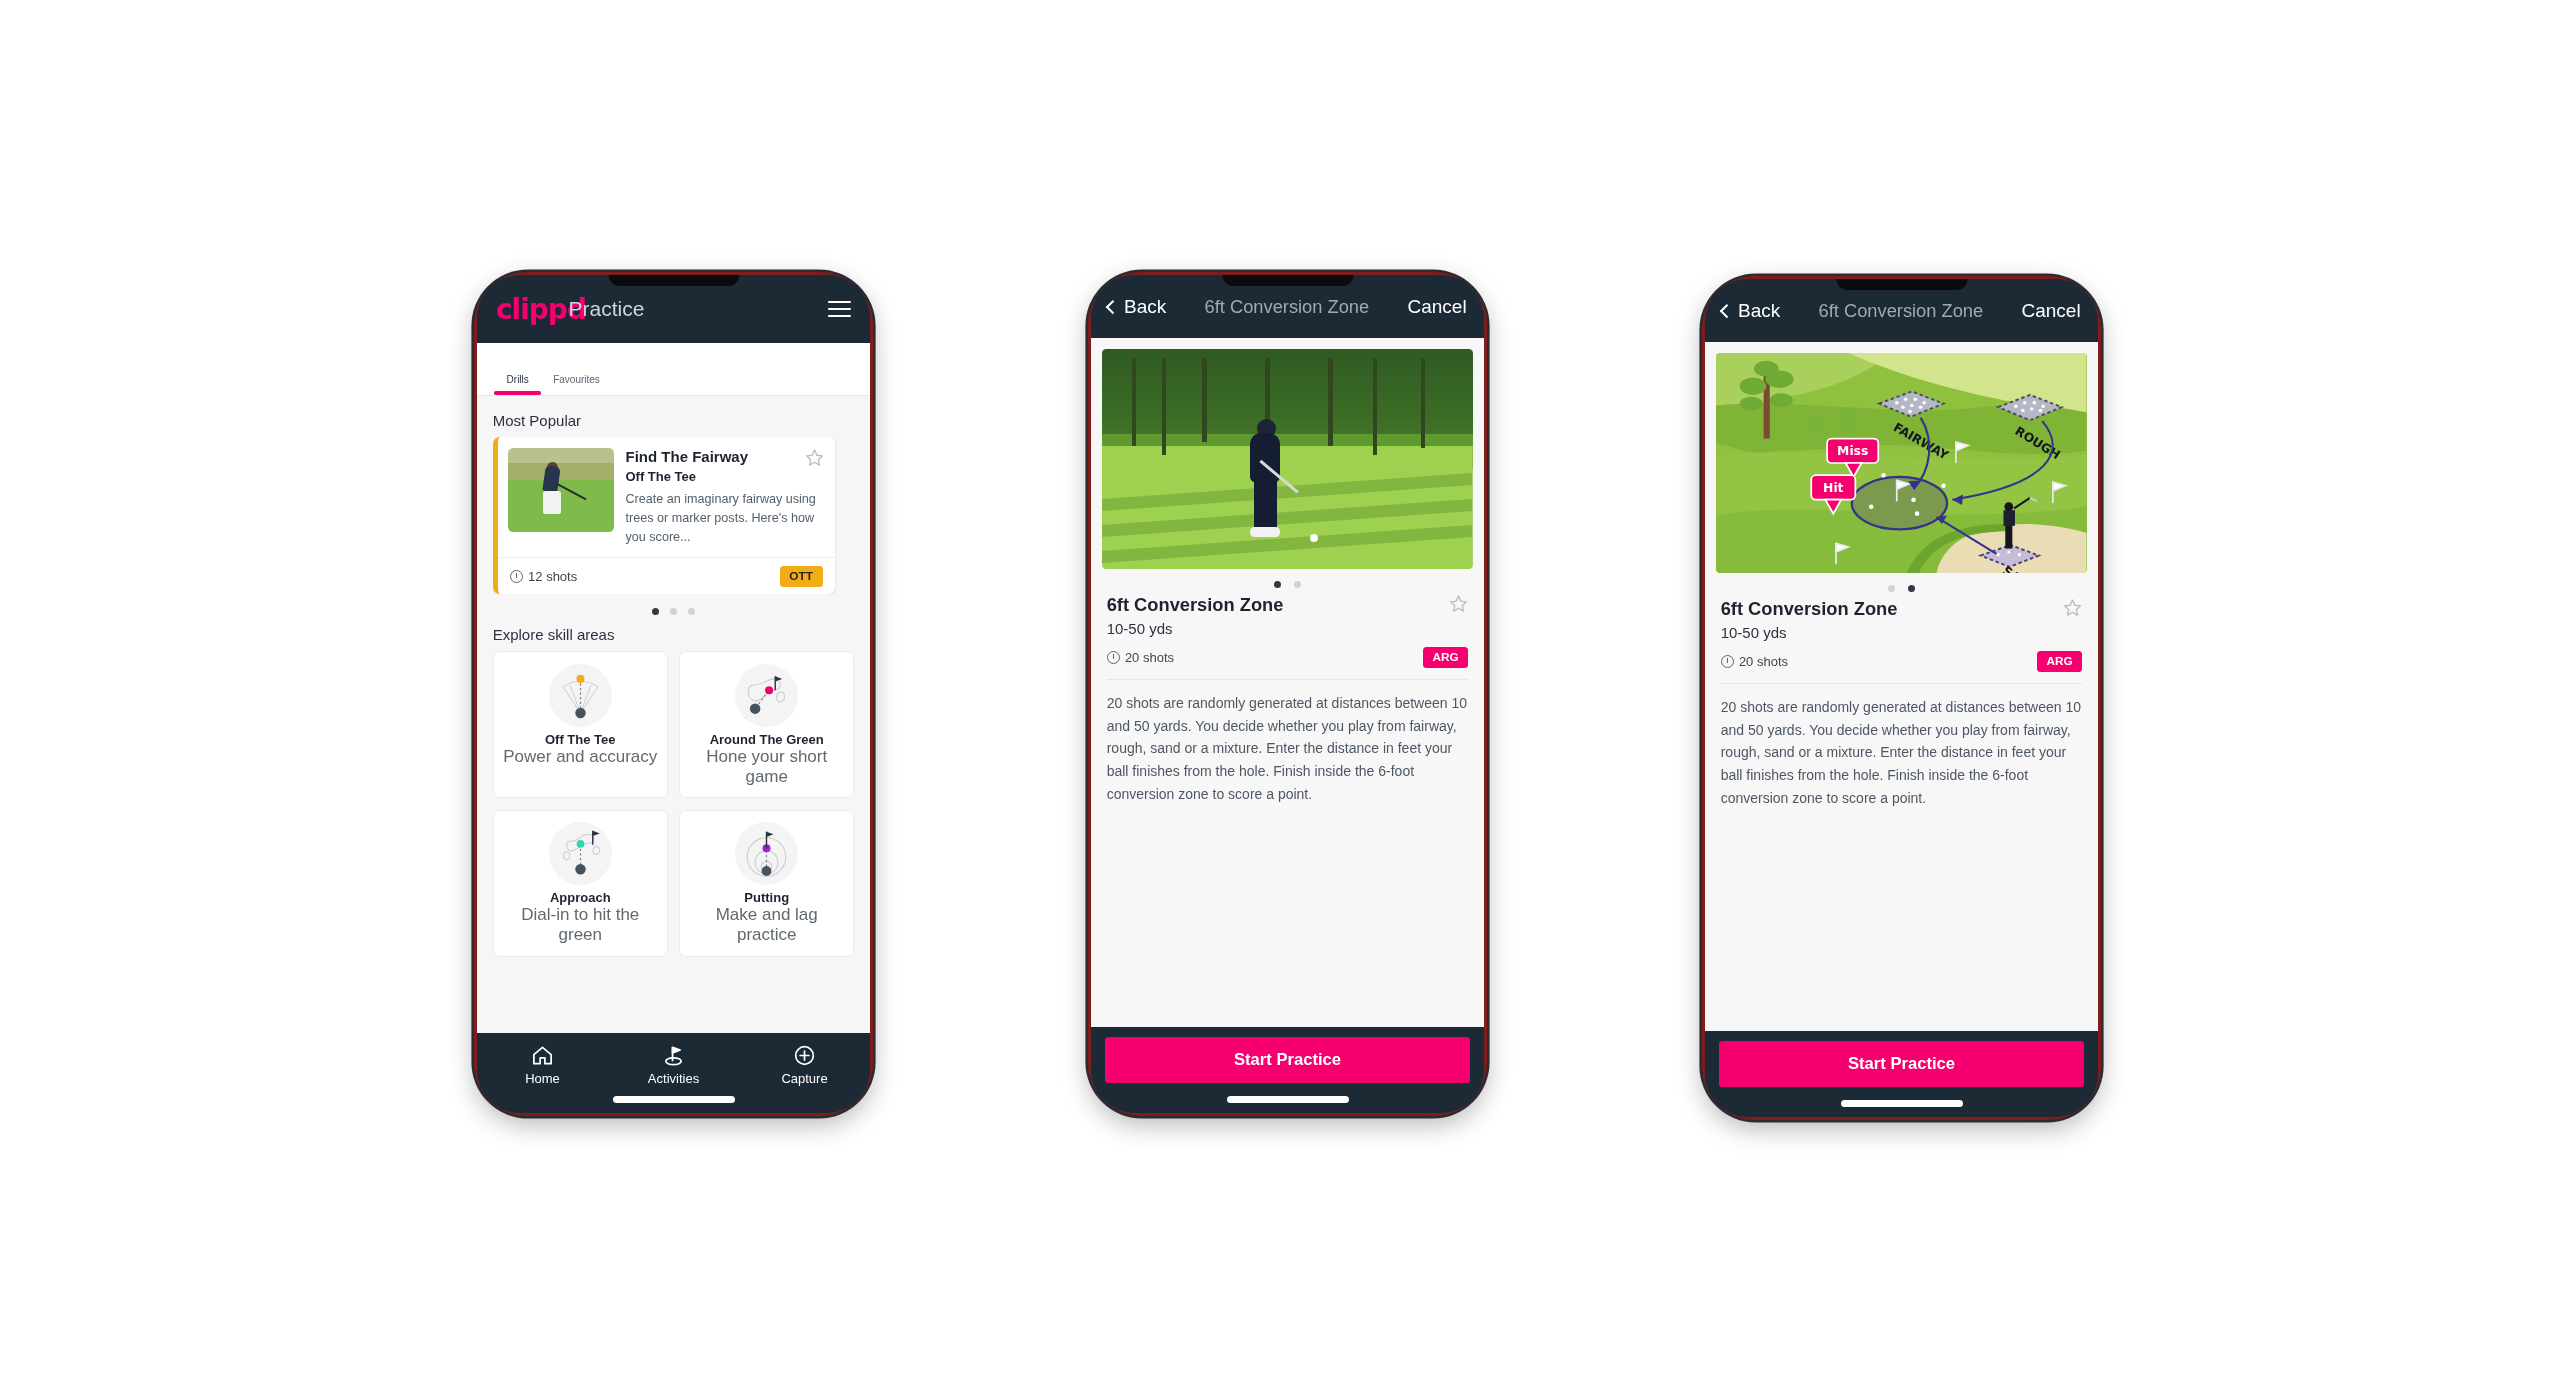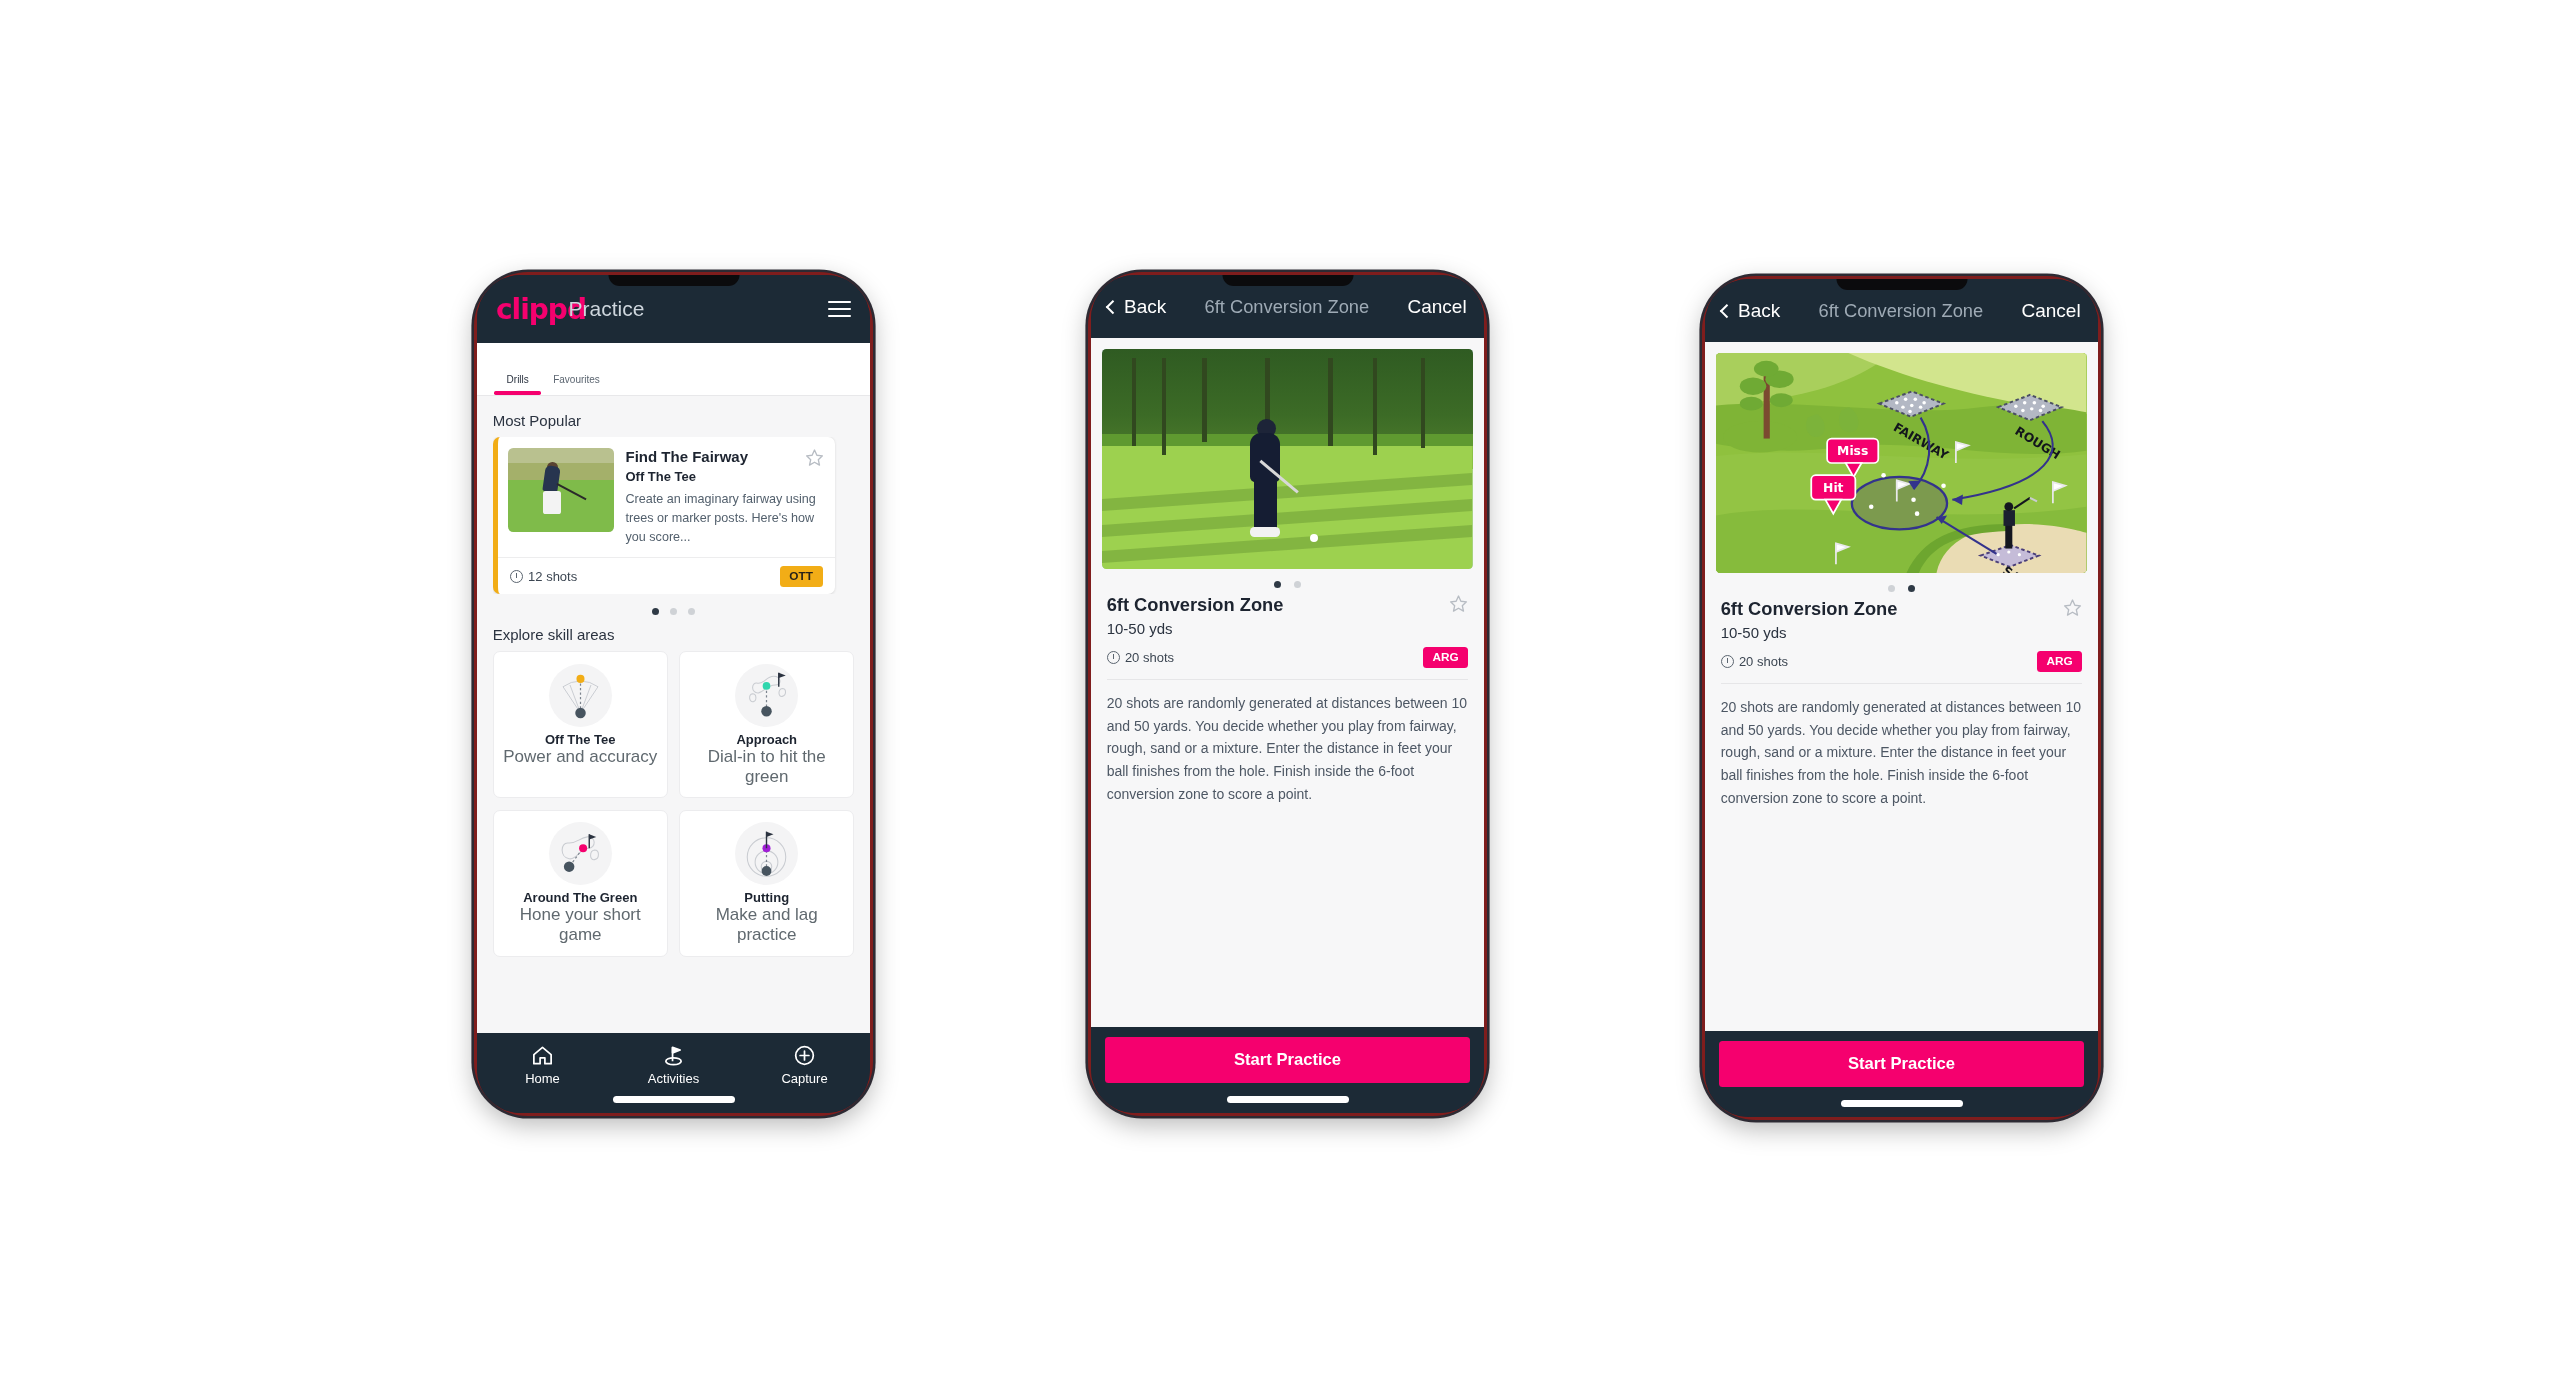--- a/index.html
+++ b/index.html
@@ -369,52 +369,52 @@
             </div>
             <div class="skill-name">Off The Tee</div>
             <div class="skill-desc">Power and accuracy</div>
           </div>
 
           <div class="skill-card">
             <div class="skill-ico">
               <div class="disc"></div>
               <svg viewBox="0 0 72 72">
                 <g fill="none" stroke="#c9ccd1" stroke-width="1.2">
+                  <path d="M22 24 C13 23 12 40 23 42 C32 44 35 30 45 30 C54 30 54 16 44 17 C35 18 31 25 22 24 Z"></path>
+                  <path d="M52 32 C46 33 46 44 52 43 C58 42 58 32 52 32 Z"></path>
+                </g>
+                <line x1="24" y1="50" x2="38" y2="31" stroke="#7b838d" stroke-width="1.4" stroke-dasharray="2.6 2.6"></line>
+                <circle cx="23" cy="51" r="6" fill="#47545f"></circle>
+                <circle cx="39" cy="30" r="4.6" fill="#f5006e"></circle>
+                <line x1="46" y1="30" x2="46" y2="14" stroke="#2b3340" stroke-width="1.6"></line>
+                <path d="M46 14 L54 17 L46 20 Z" fill="#2b3340"></path>
+              </svg>
+            </div>
+            <div class="skill-name">Around The Green</div>
+            <div class="skill-desc">Hone your short game</div>
+          </div>
+
+          <div class="skill-card">
+            <div class="skill-ico">
+              <div class="disc"></div>
+              <svg viewBox="0 0 72 72">
+                <g fill="none" stroke="#c9ccd1" stroke-width="1.2">
                   <path d="M26 22 C18 20 18 34 27 33 C33 32 36 24 46 24 C54 24 53 14 44 14 C36 14 33 23 26 22 Z"></path>
                   <path d="M20 34 C15 35 16 44 21 43 C25 42 25 34 20 34 Z"></path>
                   <path d="M54 28 C49 29 49 38 54 37 C59 36 59 28 54 28 Z"></path>
                 </g>
                 <line x1="36" y1="54" x2="36" y2="26" stroke="#7b838d" stroke-width="1.4" stroke-dasharray="2.6 2.6"></line>
                 <circle cx="36" cy="54" r="6" fill="#47545f"></circle>
                 <circle cx="36" cy="25" r="4.4" fill="#2fd6ad"></circle>
                 <line x1="50" y1="26" x2="50" y2="10" stroke="#2b3340" stroke-width="1.6"></line>
                 <path d="M50 10 L58 13 L50 16 Z" fill="#2b3340"></path>
               </svg>
             </div>
             <div class="skill-name">Approach</div>
             <div class="skill-desc">Dial-in to hit the green</div>
-          </div>
-
-          <div class="skill-card">
-            <div class="skill-ico">
-              <div class="disc"></div>
-              <svg viewBox="0 0 72 72">
-                <g fill="none" stroke="#c9ccd1" stroke-width="1.2">
-                  <path d="M22 24 C13 23 12 40 23 42 C32 44 35 30 45 30 C54 30 54 16 44 17 C35 18 31 25 22 24 Z"></path>
-                  <path d="M52 32 C46 33 46 44 52 43 C58 42 58 32 52 32 Z"></path>
-                </g>
-                <line x1="24" y1="50" x2="38" y2="31" stroke="#7b838d" stroke-width="1.4" stroke-dasharray="2.6 2.6"></line>
-                <circle cx="23" cy="51" r="6" fill="#47545f"></circle>
-                <circle cx="39" cy="30" r="4.6" fill="#f5006e"></circle>
-                <line x1="46" y1="30" x2="46" y2="14" stroke="#2b3340" stroke-width="1.6"></line>
-                <path d="M46 14 L54 17 L46 20 Z" fill="#2b3340"></path>
-              </svg>
-            </div>
-            <div class="skill-name">Around The Green</div>
-            <div class="skill-desc">Hone your short game</div>
           </div>
 
           <div class="skill-card">
             <div class="skill-ico">
               <div class="disc"></div>
               <svg viewBox="0 0 72 72">
                 <g fill="none" stroke="#c9ccd1" stroke-width="1.2">
                   <circle cx="36" cy="40" r="22"></circle>
                   <circle cx="36" cy="46" r="13"></circle>
                   <circle cx="36" cy="51" r="6"></circle>

